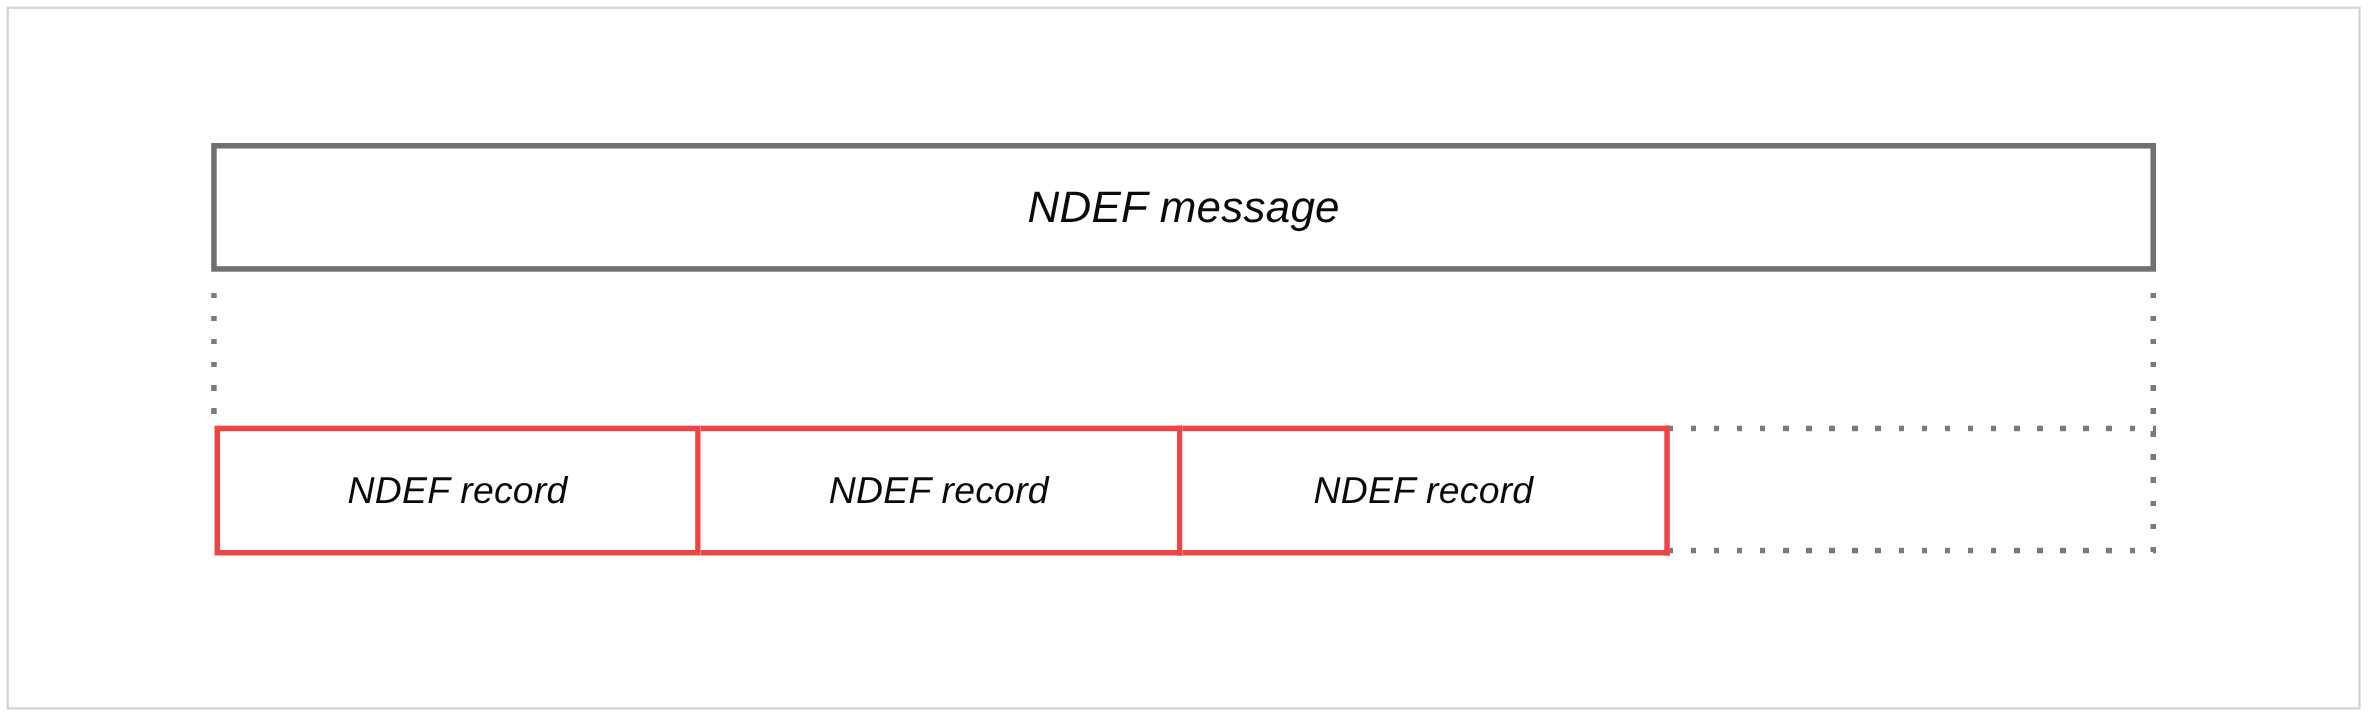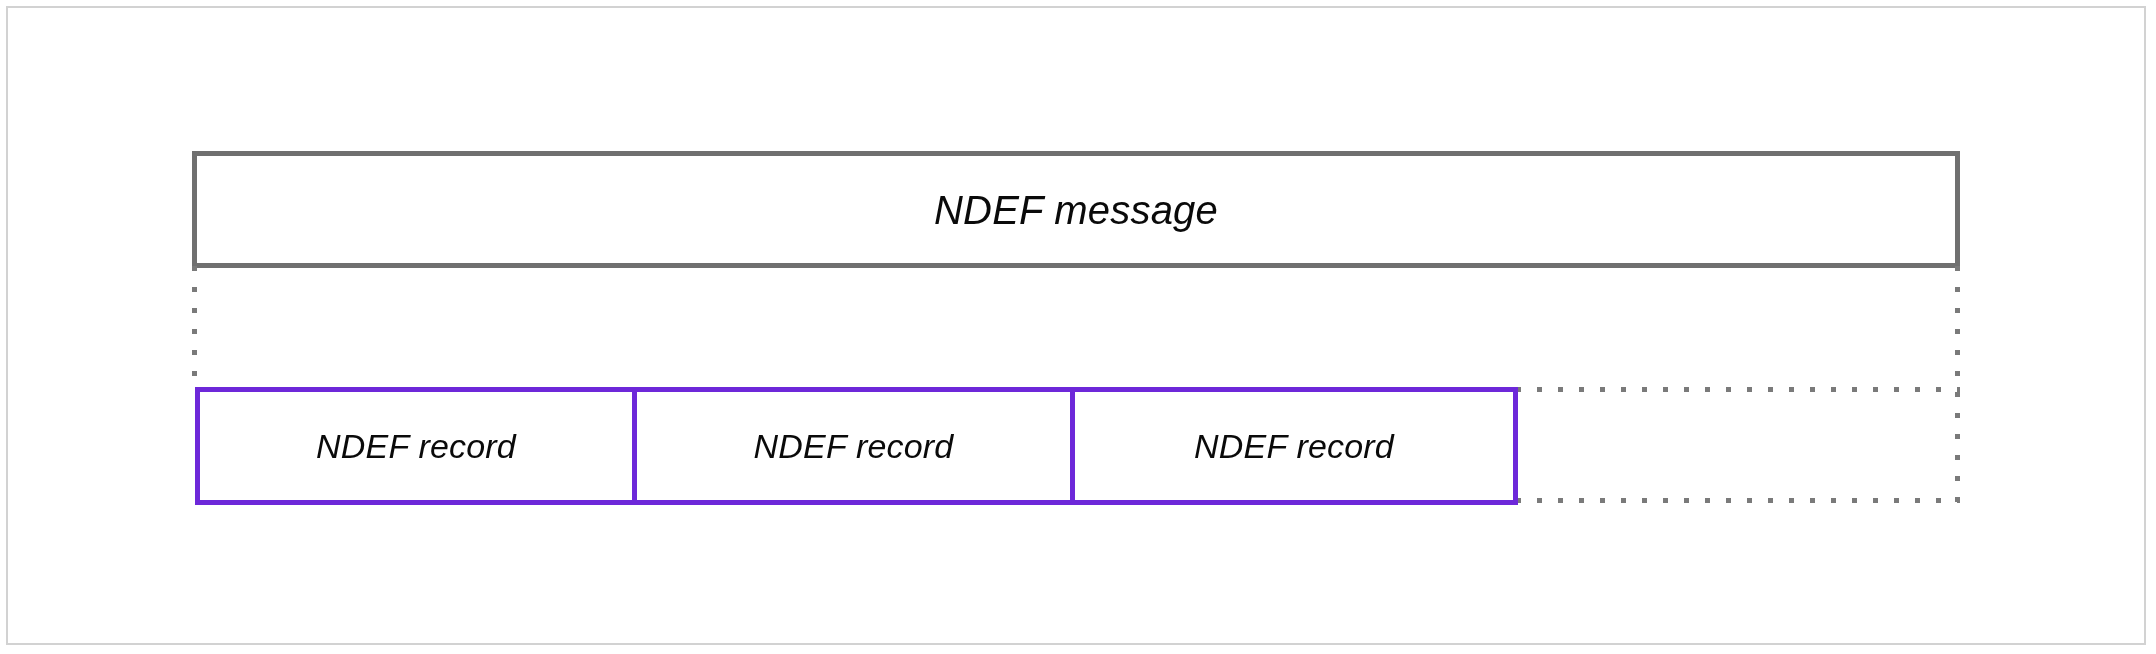--- a/index.html
+++ b/index.html
@@ -35,21 +35,21 @@
     left: 0;
     top: 0;
     width: 2156px;
     height: 654px;
   }
 
   
   .message-box {
     position: absolute;
     left: 192px;
-    top: 151px;
+    top: 130px;
     width: 1768px;
     height: 117px;
     box-sizing: border-box;
     border: 5px solid #707070;
     background: #ffffff;
     display: flex;
     align-items: center;
     justify-content: center;
   }
 
@@ -68,21 +68,21 @@
     left: 195px;
     top: 387px;
     width: 1323px;
     height: 118px;
     display: flex;
     box-sizing: border-box;
   }
 
   .record-box {
     box-sizing: border-box;
-    border: 5px solid #6d28d9;
+    border: 5px solid #ef4444;
     background: #ffffff;
     display: flex;
     align-items: center;
     justify-content: center;
     height: 100%;
   }
 
   .record-box + .record-box {
     border-left: 0;
   }

